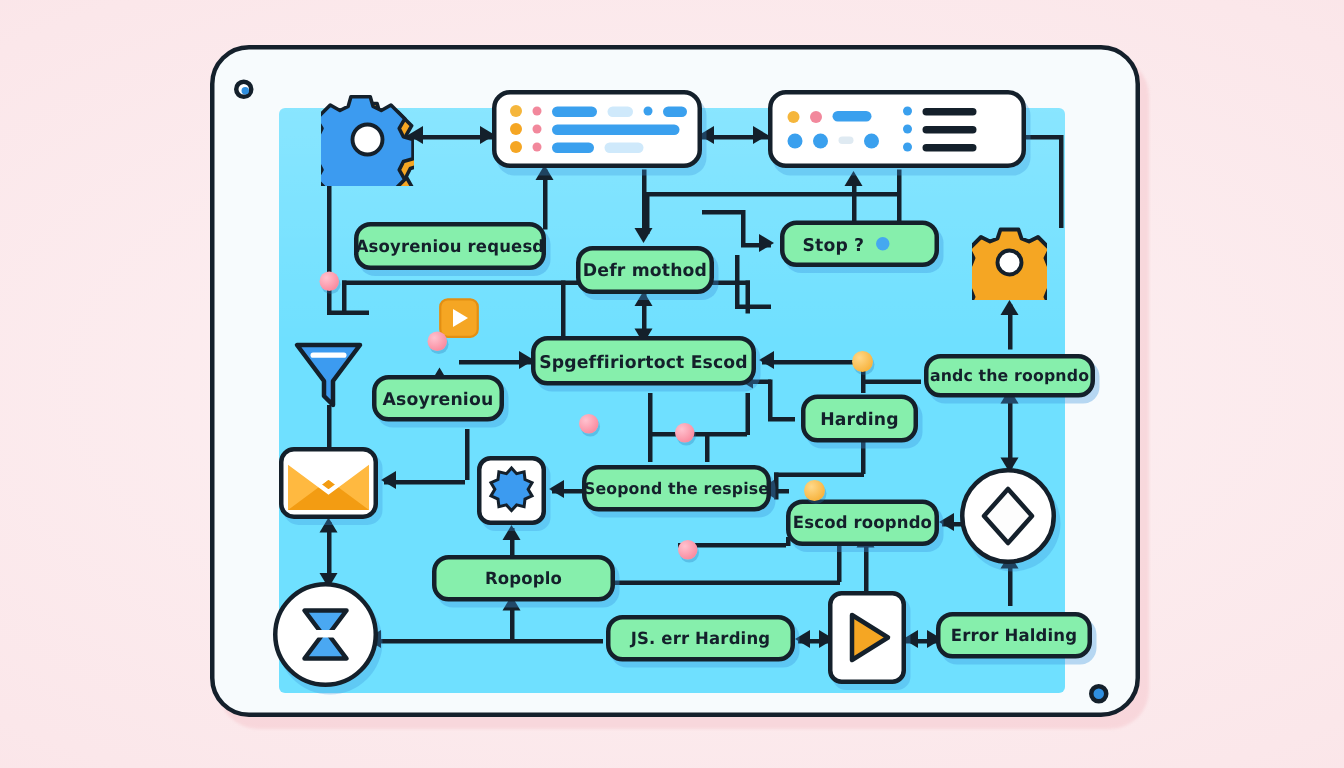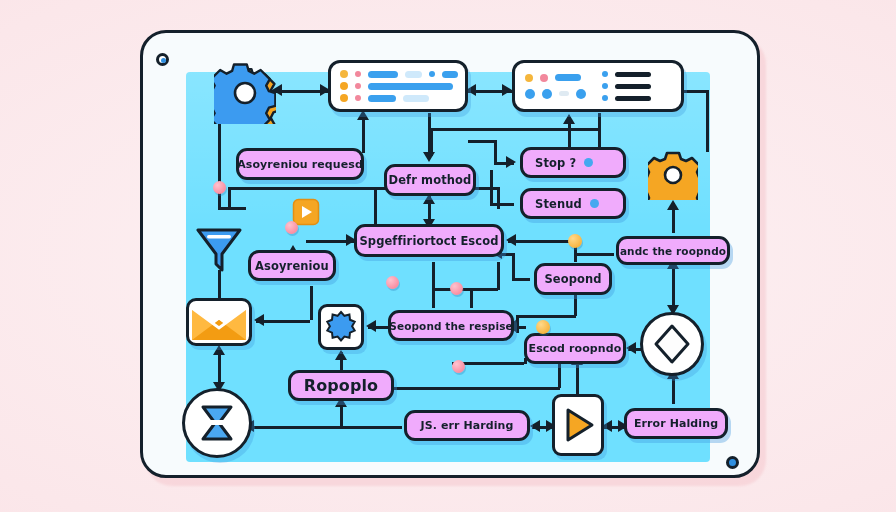--- a/index.html
+++ b/index.html
@@ -34,21 +34,21 @@
   
   .canvas{
     position:absolute;left:186px;top:72px;width:524px;height:390px;
     background:#6fe0ff;border-radius:4px;
   }
   .canvas:after{content:"";position:absolute;inset:0;
     background:linear-gradient(180deg,rgba(255,255,255,.18),rgba(255,255,255,0) 40%);}
 
   
   .node{
-    position:absolute;background:#f0abfc;border:3px solid #14202b;
+    position:absolute;background:#86efac;border:3px solid #14202b;
     border-radius:11px;box-sizing:border-box;
     display:flex;align-items:center;justify-content:center;
     color:#14202b;font-weight:700;white-space:nowrap;
     box-shadow:3px 4px 0 rgba(60,150,220,.35);
     letter-spacing:.1px;
   }
   .node span.lbl{display:inline-block;transform:scaleY(1.02);}
   .node .dotmark{width:9px;height:9px;border-radius:50%;background:#45a8f0;
     margin-left:8px;flex:none;}
 
@@ -229,50 +229,46 @@
 
   <div class="node" style="left:520px;top:147px;width:106px;height:31px;font-size:11.5px;padding-left:12px;justify-content:flex-start;">
     <span class="lbl">Stop ?</span>
     <span class="dotmark"></span>
   </div>
 
   <div class="node" style="left:384px;top:164px;width:92px;height:32px;font-size:11.5px;">
     <span class="lbl">Defr mothod</span>
   </div>
 
-  <div class="node" style="left:520px;top:188px;width:106px;height:31px;font-size:11.5px;padding-left:12px;justify-content:flex-start;">
-    <span class="lbl">Stenud</span>
-    <span class="dotmark"></span>
-  </div>
 
   <div class="node" style="left:354px;top:224px;width:150px;height:33px;font-size:11.5px;">
     <span class="lbl">Spgeffiriortoct Escod</span>
   </div>
 
   <div class="node" style="left:248px;top:250px;width:88px;height:31px;font-size:11.5px;">
     <span class="lbl">Asoyreniou</span>
   </div>
 
   <div class="node" style="left:534px;top:263px;width:78px;height:32px;font-size:11.5px;">
-    <span class="lbl">Seopond</span>
+    <span class="lbl">Harding</span>
   </div>
 
   <div class="node" style="left:616px;top:236px;width:114px;height:29px;font-size:10.5px;">
     <span class="lbl">andc the roopndo</span>
   </div>
 
   <div class="node" style="left:388px;top:310px;width:126px;height:31px;font-size:10.5px;">
     <span class="lbl">Seopond the respise</span>
   </div>
 
   <div class="node" style="left:524px;top:333px;width:102px;height:31px;font-size:11px;">
     <span class="lbl">Escod roopndo</span>
   </div>
 
-  <div class="node" style="left:288px;top:370px;width:106px;height:31px;font-size:16px;">
+  <div class="node" style="left:288px;top:370px;width:122px;height:31px;font-size:11px;">
     <span class="lbl">Ropoplo</span>
   </div>
 
   <div class="node" style="left:404px;top:410px;width:126px;height:31px;font-size:11px;">
     <span class="lbl">JS. err Harding</span>
   </div>
 
   <div class="node" style="left:624px;top:408px;width:104px;height:31px;font-size:11px;">
     <span class="lbl">Error Halding</span>
   </div>

